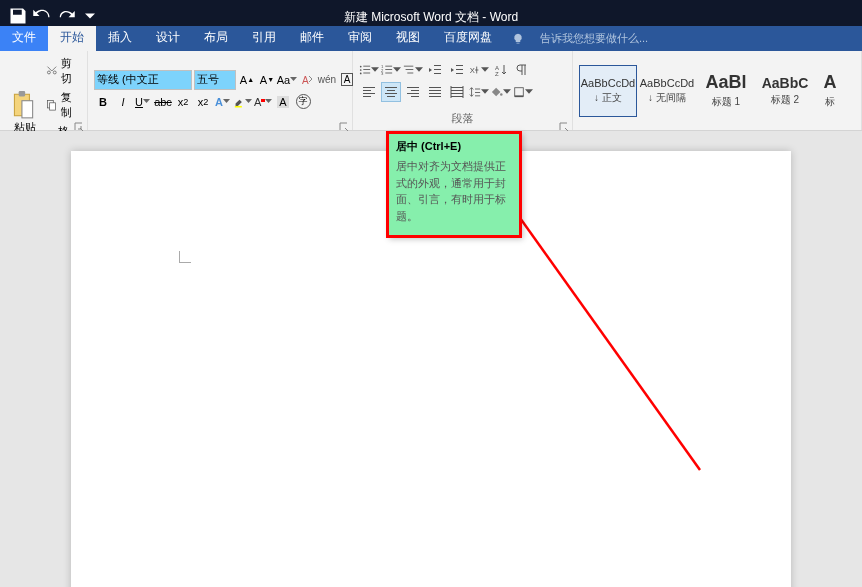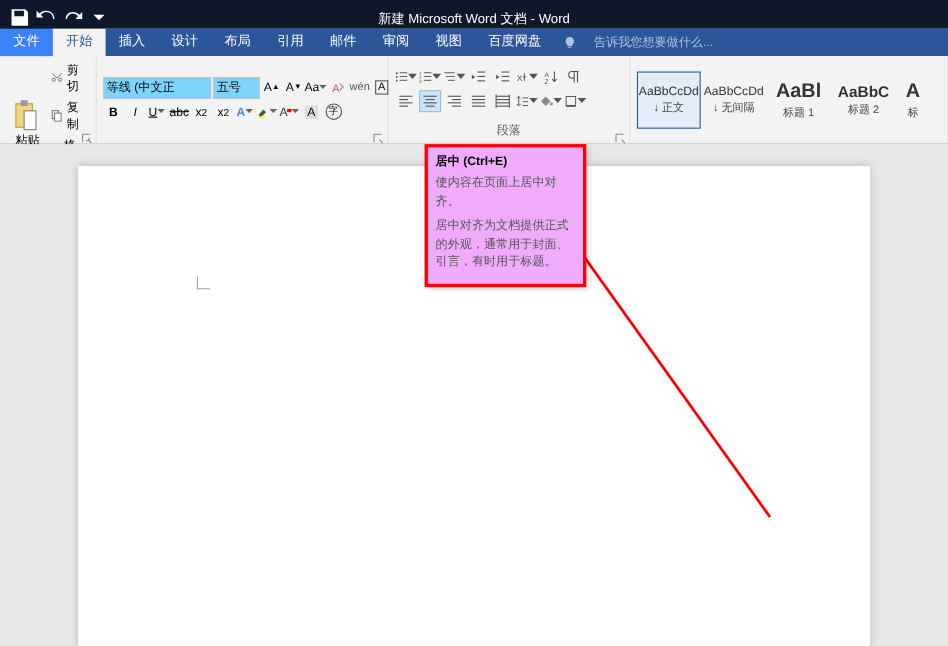--- a/index.html
+++ b/index.html
@@ -55,21 +55,21 @@
 .style-preview.heading { font-size: 14px; font-weight: bold; }
 .style-preview.big { font-size: 18px; font-weight: bold; }
 .style-name { font-size: 10px; color: #444; }
 
 .doc-area { position: absolute; top: 131px; left: 0; right: 0; bottom: 0; background: #e6e6e6; display: flex; justify-content: center; padding-top: 20px; }
 .page { width: 720px; height: 900px; background: white; box-shadow: 0 0 8px rgba(0,0,0,0.2); position: relative; }
 .doc-text { position: absolute; top: 128px; left: 50%; transform: translateX(-50%); font-size: 16px; color: #333; font-family: SimSun, serif; }
 .cursor-mark { border-right: 1px solid #555; padding-right: 1px; }
 .margin-mark { position: absolute; top: 100px; left: 108px; width: 12px; height: 12px; border-left: 1px solid #aaa; border-bottom: 1px solid #aaa; }
 
-.tooltip { position: absolute; top: 132px; left: 387px; width: 145px; background: #f0abfc; border: 1px solid #b0b0b0; box-shadow: 2px 2px 6px rgba(0,0,0,0.25); padding: 6px 8px; font-size: 11px; z-index: 20; outline: 3px solid #ff0000; outline-offset: -2px; }
+.tooltip { position: absolute; top: 132px; left: 387px; width: 134px; background: #86efac; border: 1px solid #b0b0b0; box-shadow: 2px 2px 6px rgba(0,0,0,0.25); padding: 6px 8px; font-size: 11px; z-index: 20; outline: 3px solid #ff0000; outline-offset: -2px; }
 .tooltip-title { font-weight: bold; font-size: 11px; margin-bottom: 4px; }
 .tooltip-body { color: #555; line-height: 1.5; margin-bottom: 6px; }
 
 .arrow-svg { position: absolute; top: 130px; left: 380px; width: 400px; height: 400px; z-index: 15; pointer-events: none; }
 </style>
 </head>
 <body>
 
 <div class="titlebar">
   <div class="qat">
@@ -441,21 +441,20 @@
 </div>
 
 <div class="doc-area">
   <div class="page">
     <div class="margin-mark"></div>
   </div>
 </div>
 
 <div class="tooltip">
   <div class="tooltip-title">居中 (Ctrl+E)</div>
-  <div class="tooltip-body">使内容在页面上居中对齐。</div>
   <div class="tooltip-body">居中对齐为文档提供正式的外观，通常用于封面、引言，有时用于标题。</div>
 </div>
 
 <svg class="arrow-svg" viewBox="0 0 400 400">
   <defs>
       <marker id="ah" markerWidth="12" markerHeight="12" refX="2" refY="5" orient="auto">
         <path d="M0 0L10 5L0 10z" fill="#ff0000"></path>
       </marker>
     </defs>
   <line x1="320" y1="340" x2="90" y2="18" stroke="#ff0000" stroke-width="2.5" marker-end="url(#ah)"></line>

